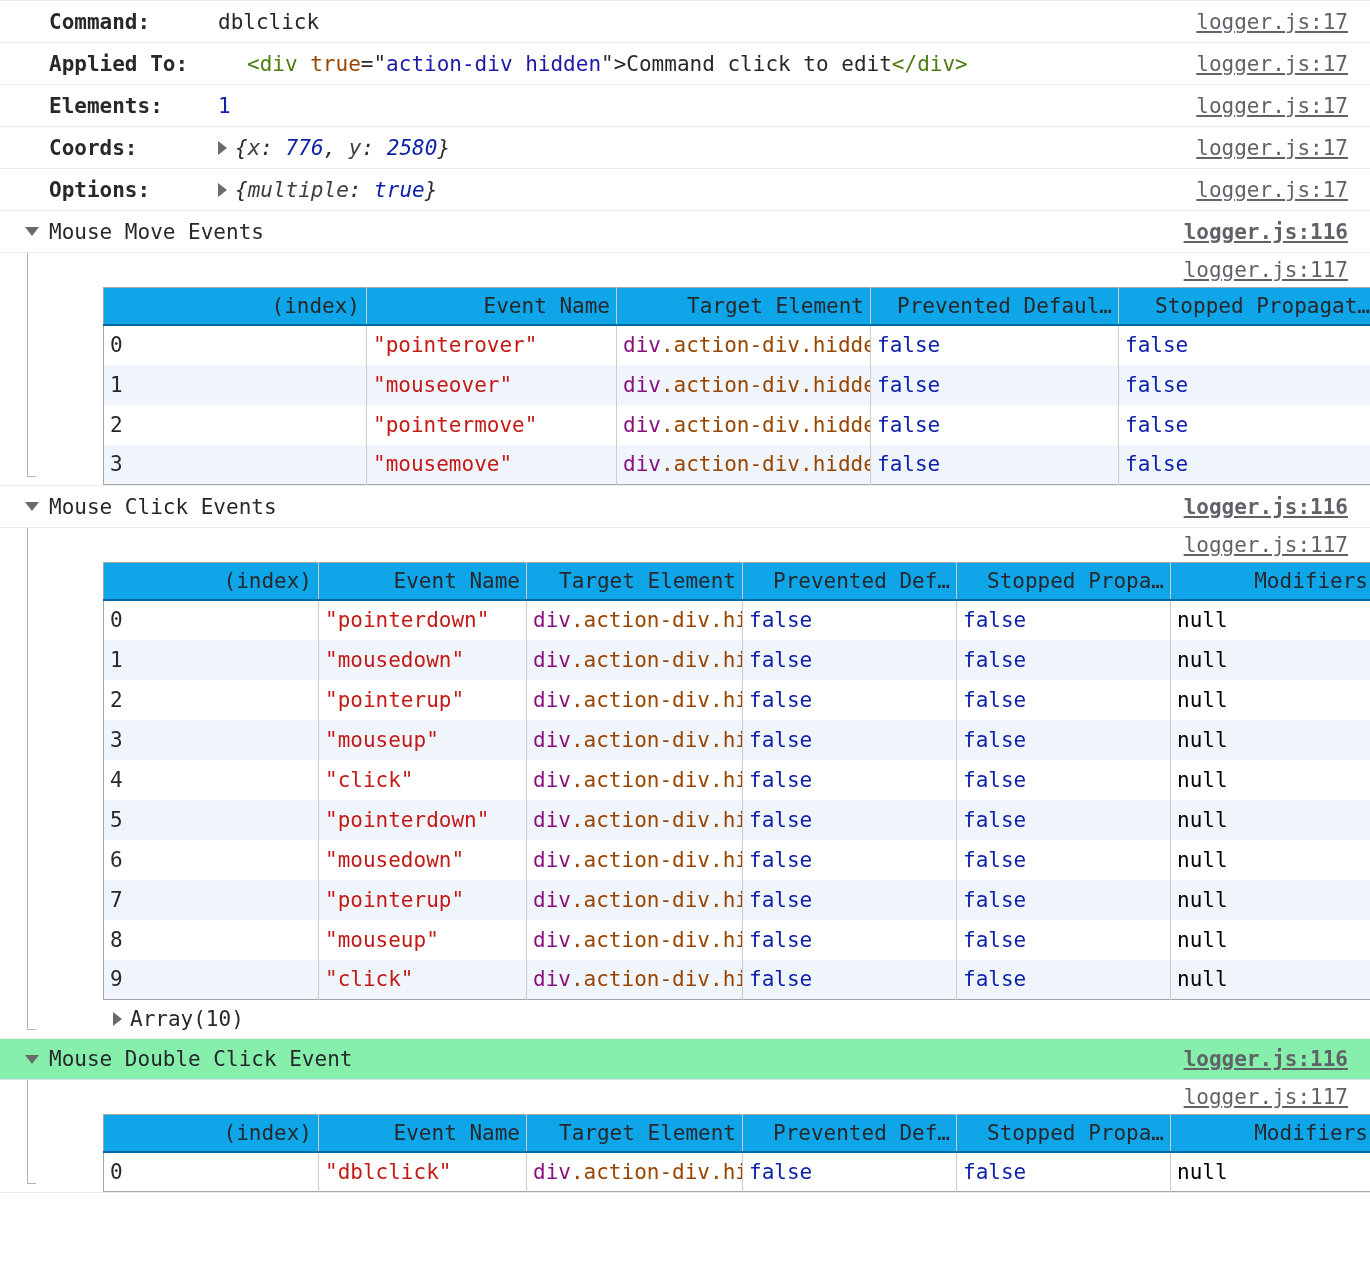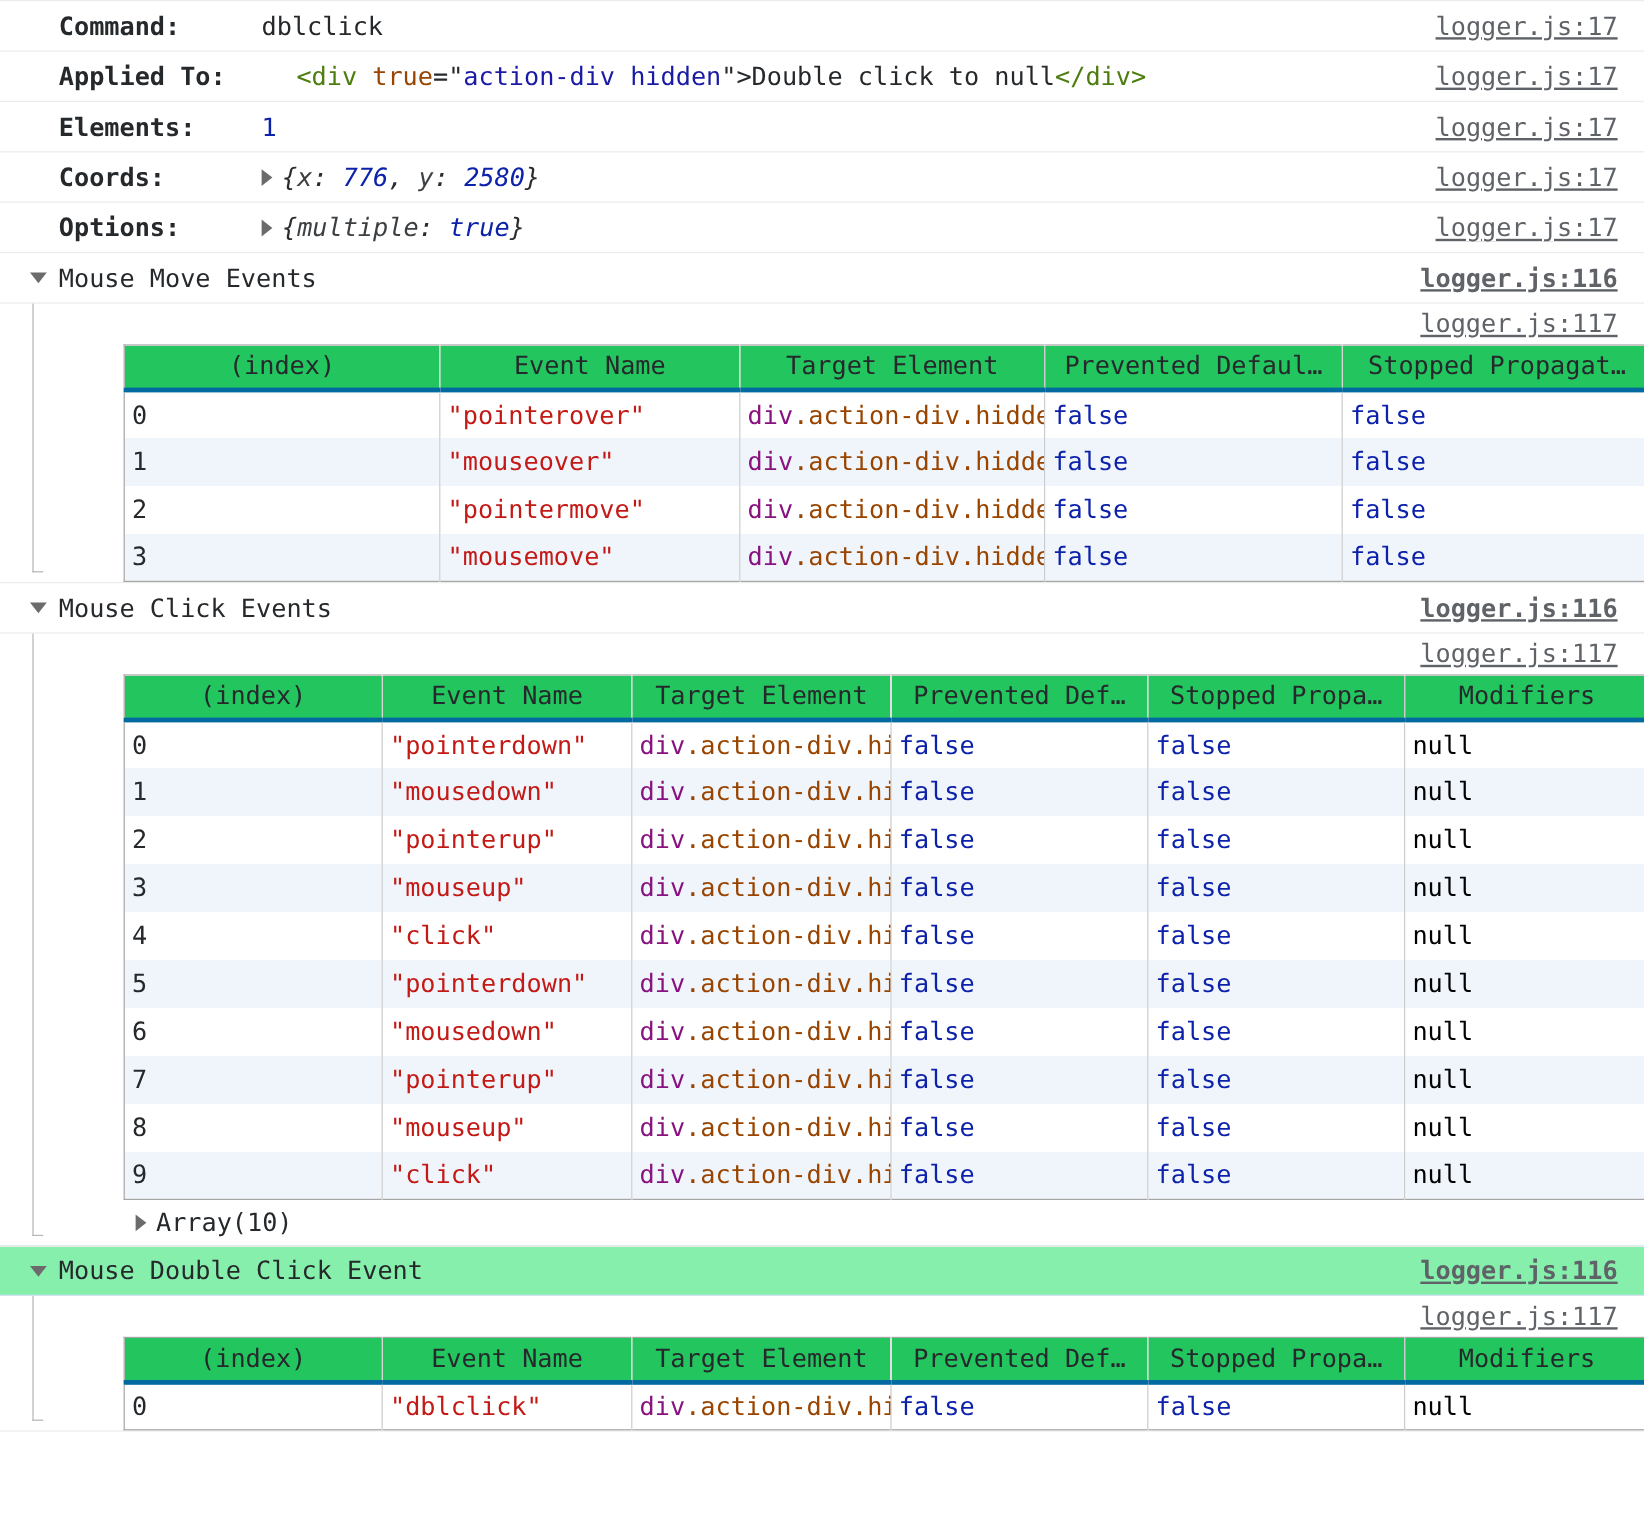--- a/index.html
+++ b/index.html
@@ -60,22 +60,22 @@
   .src-row { display:flex; align-items:center; height:34px; padding-right:22px; }
   .array-row { display:flex; align-items:center; height:38px; padding-left:85px; cursor:pointer; }
   .array-label { color:#26292c; white-space:pre; }
 
   
   table.ctable {
     table-layout:fixed; border-collapse:collapse; margin-left:75px;
     border:1px solid #a5a5a5; font-size:21px;
   }
   table.ctable th {
-    background:#22c55e; font-weight:normal; text-align:center; height:37px;
-    padding:0 6px; border-bottom:4px solid #0369a1;
+    background:#0ea5e9; font-weight:normal; text-align:right; height:37px;
+    padding:0 6px; border-bottom:2px solid #0369a1;
     overflow:hidden; white-space:nowrap; color:#26292c; cursor:pointer;
   }
   table.ctable th + th, table.ctable td + td { border-left:1px solid #ccc; }
   table.ctable td { height:40px; padding:0 6px; overflow:hidden; white-space:nowrap; }
   table.ctable tbody tr:nth-child(even) { background:#f0f5fc; }
   .str { color:#c41a16; }
   .bool { color:#0d22aa; }
   .nul { color:#000000; }
   .node { white-space:pre; cursor:pointer; }
   .node .tag { color:#881280; }
@@ -87,21 +87,21 @@
 <div class="console">
 
   <div class="crow">
     <span class="label">Command:</span>
     <span class="value-plain">dblclick</span>
     <a class="src">logger.js:17</a>
   </div>
 
   <div class="crow">
     <span class="label">Applied To:</span>
-    <span class="el-preview"><span class="tag-col">&lt;div </span><span class="attr-col">true</span><span class="plain-col">="</span><span class="attrval-col">action-div hidden</span><span class="plain-col">"&gt;</span><span class="plain-col">Double click to null</span><span class="tag-col">&lt;/div&gt;</span></span>
+    <span class="el-preview"><span class="tag-col">&lt;div </span><span class="attr-col">true</span><span class="plain-col">="</span><span class="attrval-col">action-div hidden</span><span class="plain-col">"&gt;</span><span class="plain-col">Command click to edit</span><span class="tag-col">&lt;/div&gt;</span></span>
     <a class="src">logger.js:17</a>
   </div>
 
   <div class="crow">
     <span class="label">Elements:</span>
     <span class="value-num">1</span>
     <a class="src">logger.js:17</a>
   </div>
 
   <div class="crow">

